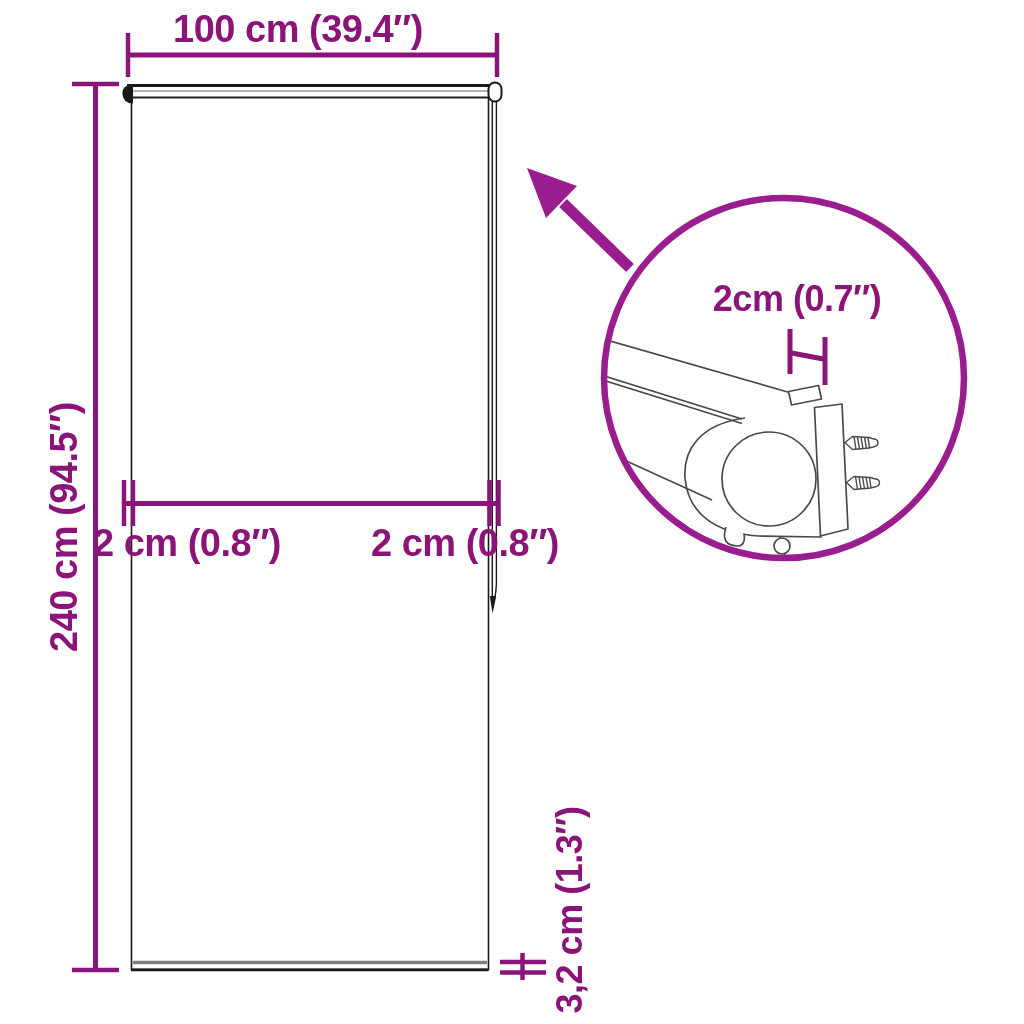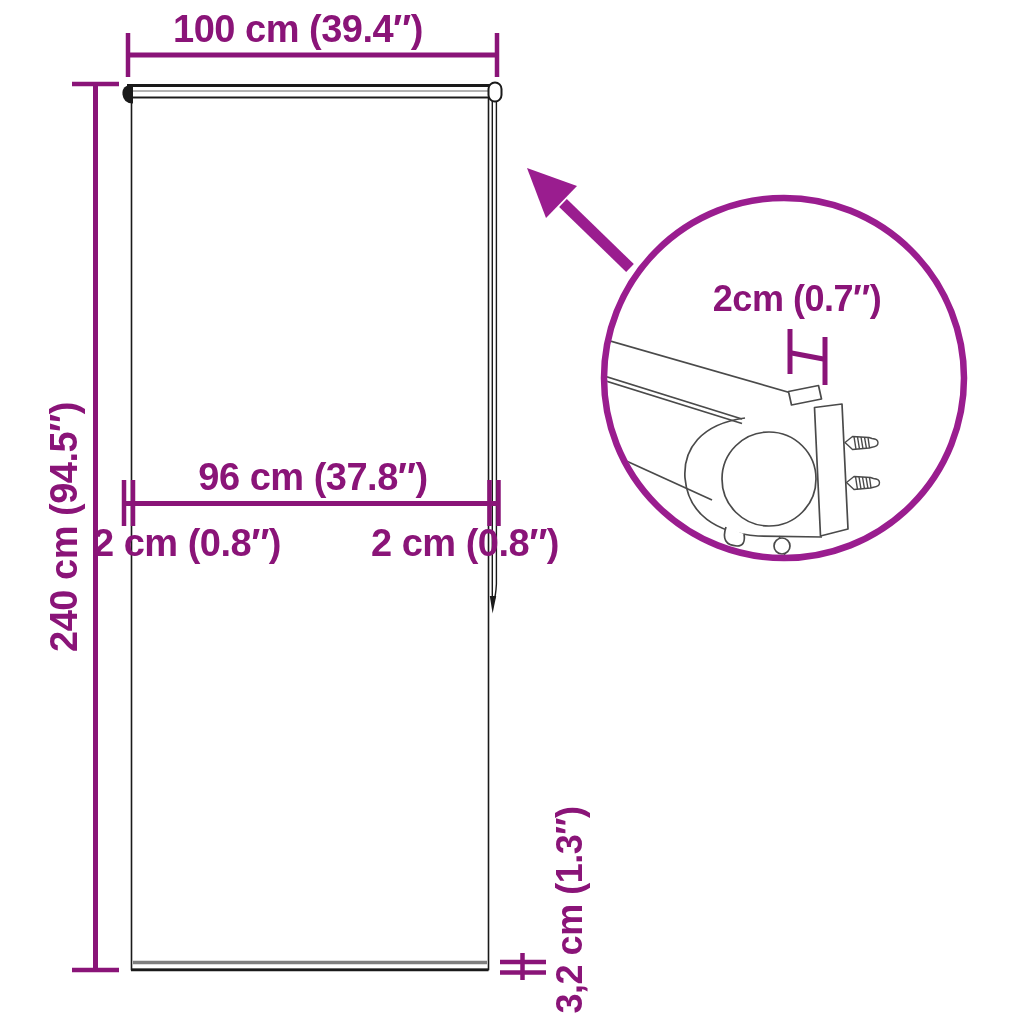--- a/index.html
+++ b/index.html
@@ -131,21 +131,20 @@
         <line x1="825" y1="337" x2="825" y2="385" class="s-dim" stroke-width="5"></line>
         <line x1="789" y1="352.5" x2="826" y2="359.5" class="s-dim" stroke-width="5"></line>
       </g>
     </g>
   </svg>
 
   <div class="lbl" style="left:298px;top:29px;">100 cm (39.4″)</div>
 
   <div class="lbl rot" style="left:64px;top:527px;">240 cm (94.5″)</div>
 
-  <div class="lbl" style="left:313px;top:477px;">96 cm (37.8″)</div>
 
   <div class="lbl" style="left:187px;top:543px;">2 cm (0.8″)</div>
 
   <div class="lbl" style="left:465px;top:543px;">2 cm (0.8″)</div>
 
   <div class="lbl rot sm" style="left:570px;top:910px;">3,2 cm (1.3″)</div>
 
   <div class="lbl sm" style="left:797px;top:299px;">2cm (0.7″)</div>
 </div>
 

